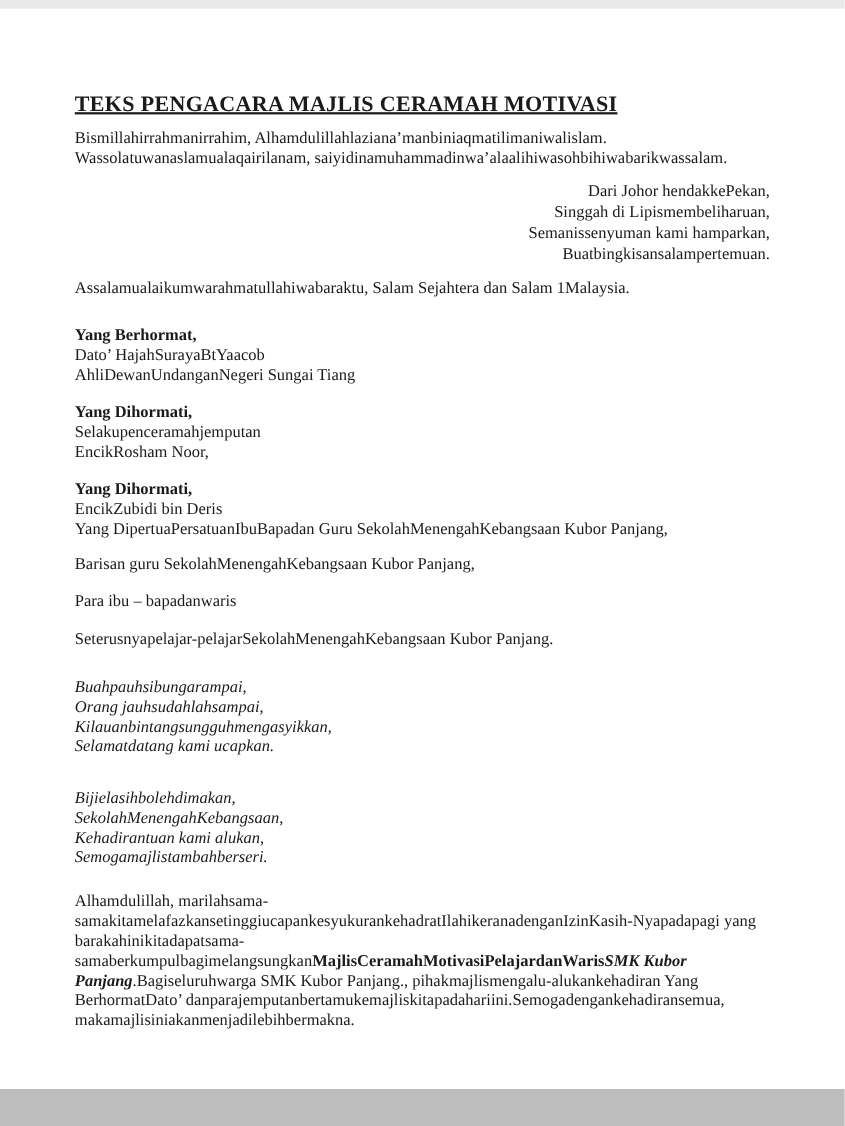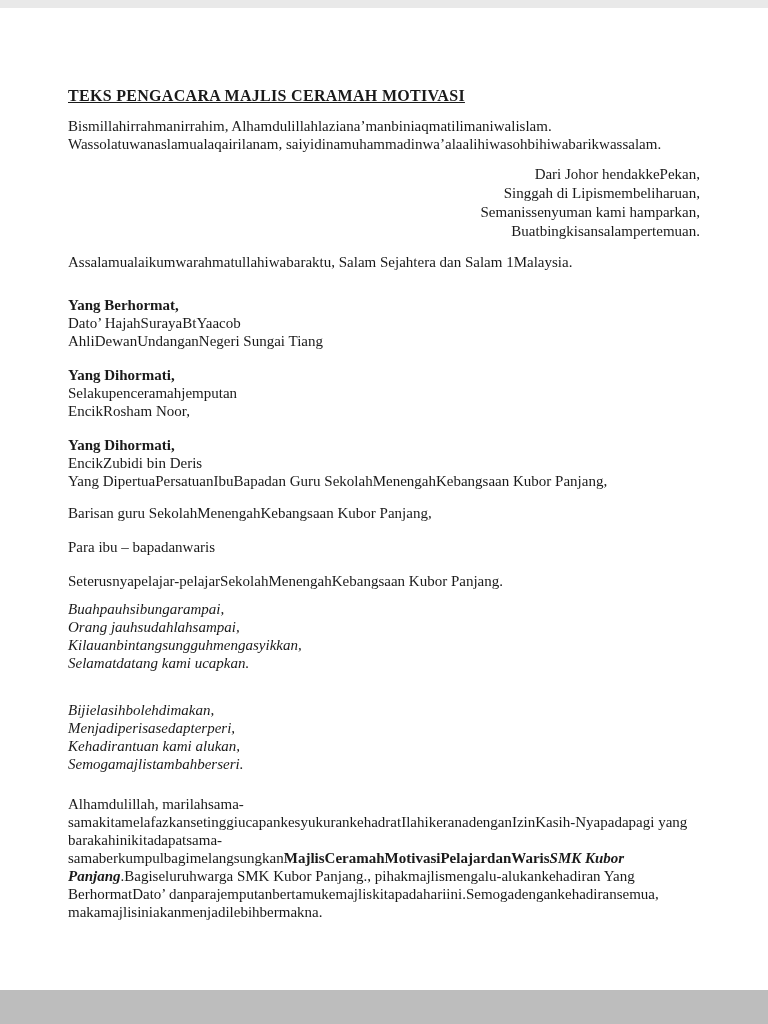--- a/index.html
+++ b/index.html
@@ -26,39 +26,39 @@
     top: 8px; left: 0;
     width: 768px;
     height: 982px;
     background: var(--page_bg, #ffffff);
     box-sizing: border-box;
     padding: 78px 68px 0 68px;
     font-size: 15px;
     line-height: 18px;
   }
   .title {
-    font-size: 16px;
+    font-size: 20px;
     font-weight: bold;
     text-decoration: underline;
     letter-spacing: 0.3px;
     margin: 0 0 12px 0;
     line-height: 19px;
   }
   p { margin: 0; }
   .para { margin: 0 0 12px 0; }
   .pantun { margin: 0 0 12px 0; }
   .pantun.centered { text-align: right; line-height: 19px; }
   .pantun.left-italic { font-style: italic; }
   .salam { margin: 0 0 25px 0; }
   .greet { margin: 0 0 16px 0; }
   .greet.last { margin-bottom: 14px; }
   .bold { font-weight: bold; }
   .italic { font-style: italic; }
   .ack { margin: 0 0 16px 0; }
-  .ack.last { margin-bottom: 10px; }
+  .ack.last { margin-bottom: 26px; }
   .pantun2 { margin-bottom: 29px; }
   .pantun3 { margin-bottom: 22px; }
   .closing {
     margin: 0;
     overflow-wrap: break-word;
     word-break: break-word;
   }
 </style>
 </head>
 <body>
@@ -105,21 +105,21 @@
 
     <div class="pantun left-italic pantun2">
       <div>Buahpauhsibungarampai,</div>
       <div>Orang jauhsudahlahsampai,</div>
       <div>Kilauanbintangsungguhmengasyikkan,</div>
       <div>Selamatdatang kami ucapkan.</div>
     </div>
 
     <div class="pantun left-italic pantun3">
       <div>Bijielasihbolehdimakan,</div>
-      <div>Menjadiperisasedapterperi,</div>
+      <div>SekolahMenengahKebangsaan,</div>
       <div>Kehadirantuan kami alukan,</div>
       <div>Semogamajlistambahberseri.</div>
     </div>
 
     <p class="closing"><span>Alhamdulillah, marilahsama-samakitamelafazkansetinggiucapankesyukurankehadratIlahikeranadenganIzinKasih-Nyapadapagi yang barakahinikitadapatsama-samaberkumpulbagimelangsungkan</span><span class="bold">MajlisCeramahMotivasiPelajardanWaris</span><span class="bold italic">SMK Kubor Panjang</span><span>.Bagiseluruhwarga SMK Kubor Panjang., pihakmajlismengalu-alukankehadiran Yang BerhormatDato’ danparajemputanbertamukemajliskitapadahariini.Semogadengankehadiransemua, makamajlisiniakanmenjadilebihbermakna.</span></p>
 
   </div>
 
   <div class="bottom-strip"></div>
 </div>

